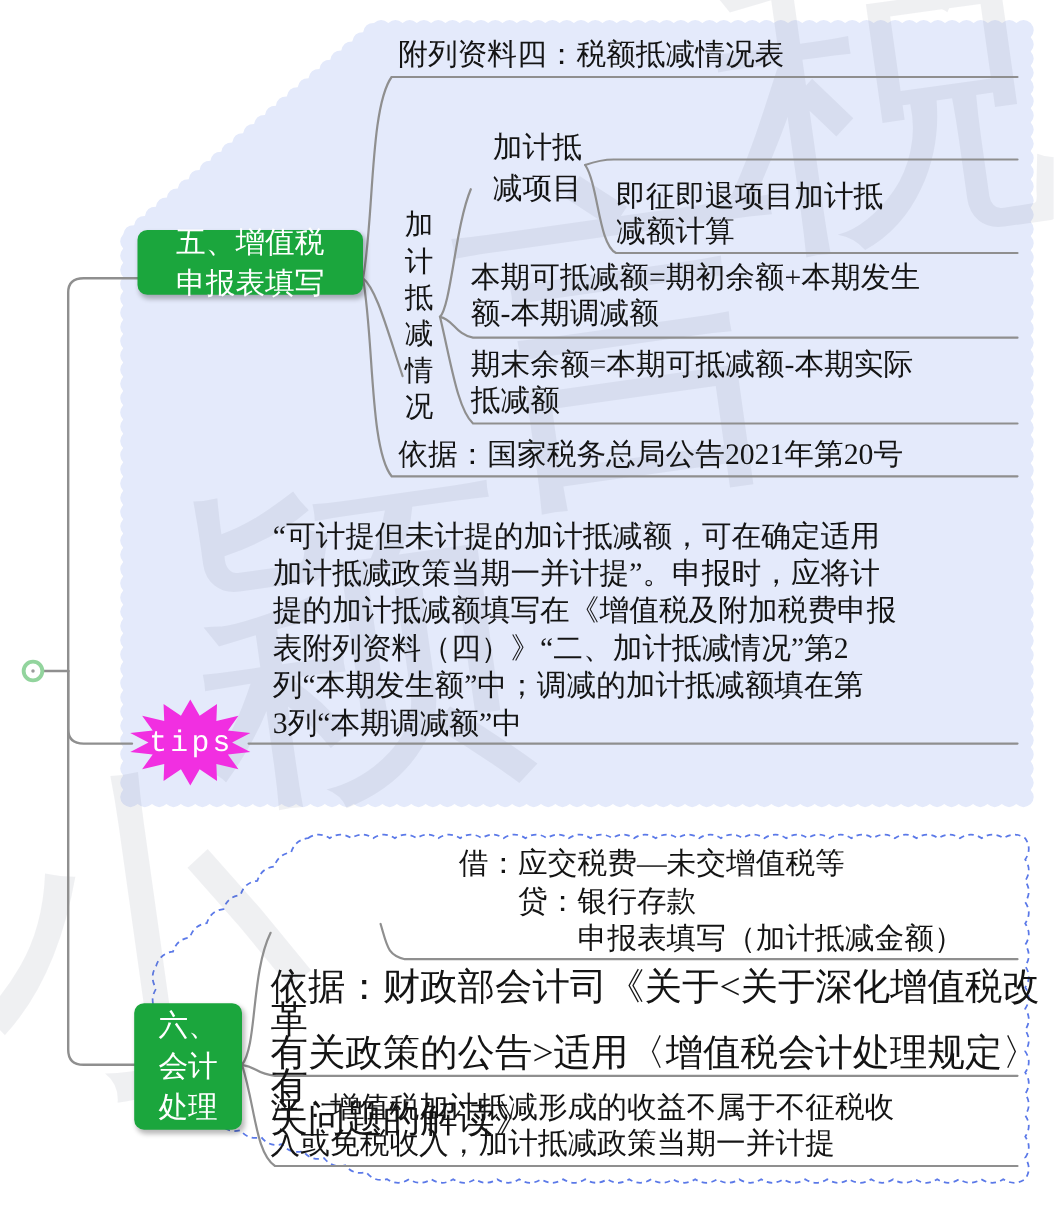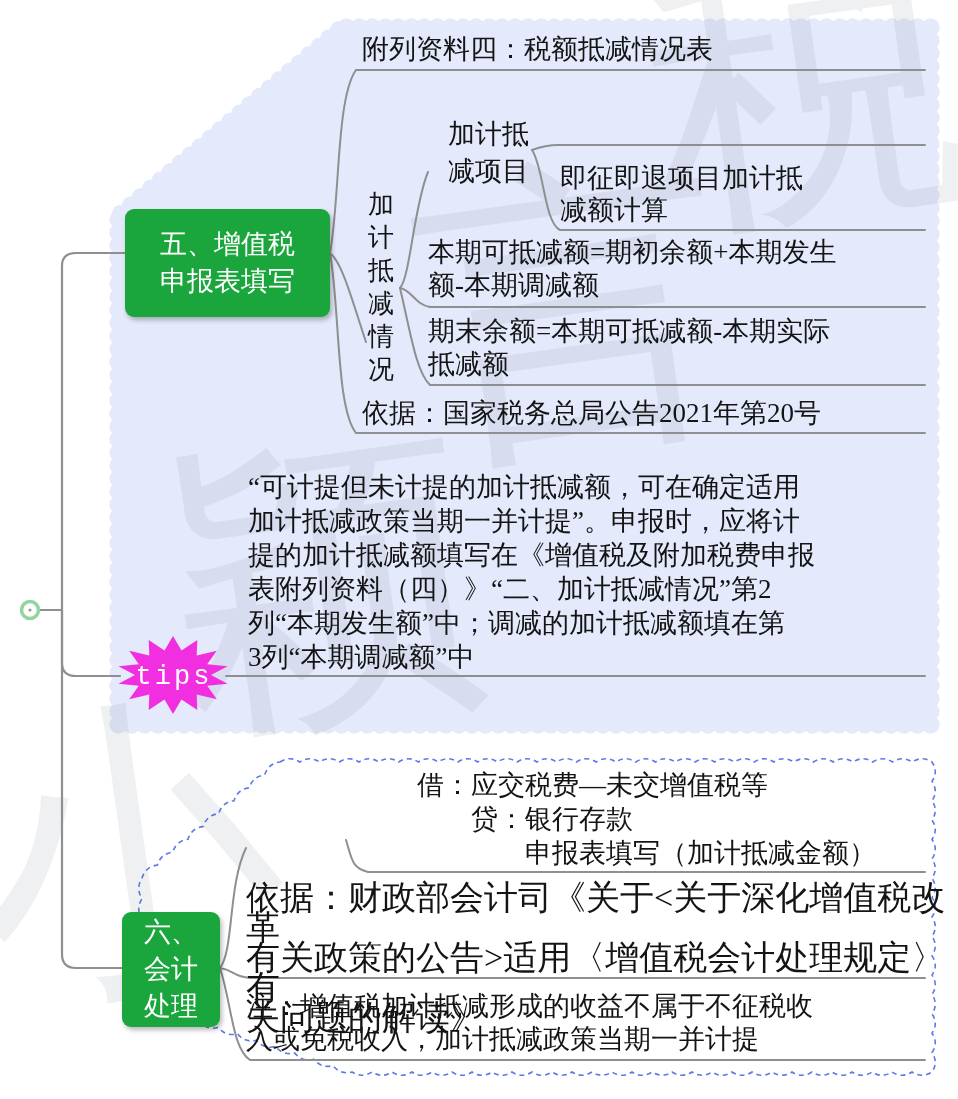--- a/index.html
+++ b/index.html
@@ -63,21 +63,21 @@
       <path d="M 226 676 H 925" fill="none" stroke="#8f8f8f" stroke-width="2" stroke-linecap="round"></path>
       <path d="M 220 968 C 234 950 228 885 246 848" fill="none" stroke="#8f8f8f" stroke-width="2" stroke-linecap="round"></path>
       <path d="M 220 968 C 234 970 232 976 250 978 H 925" fill="none" stroke="#8f8f8f" stroke-width="2" stroke-linecap="round"></path>
       <path d="M 220 968 C 232 1005 232 1048 250 1060 H 925" fill="none" stroke="#8f8f8f" stroke-width="2" stroke-linecap="round"></path>
       <path d="M 346 840 C 352 860 352 868 368 872 H 925" fill="none" stroke="#8f8f8f" stroke-width="2" stroke-linecap="round"></path>
       <circle cx="30" cy="610" r="8.5" fill="#fff" stroke="#92D49D" stroke-width="3.5"></circle>
       <circle cx="30" cy="610" r="1.6" fill="#9a9a9a"></circle>
       <polygon points="173.0,636.0 181.5,650.6 197.3,639.9 196.7,655.5 216.8,650.7 207.2,664.2 227.6,666.3 211.0,675.0 227.6,683.7 207.2,685.8 216.8,699.3 196.7,694.5 197.3,710.1 181.5,699.4 173.0,714.0 164.5,699.4 148.7,710.1 149.3,694.5 129.2,699.3 138.8,685.8 118.4,683.7 135.0,675.0 118.4,666.3 138.8,664.2 129.2,650.7 149.3,655.5 148.7,639.9 164.5,650.6" fill="#F12FE1"></polygon>
     </svg>
 
-  <div class="topic-green" style="left:125px;top:209px;width:205px;height:108px">五、增值税
+  <div class="topic-green" style="left:125px;top:209px;width:205px;height:59px">五、增值税
 申报表填写</div>
 
   <div class="node" style="left:362px;top:33px">附列资料四：税额抵减情况表</div>
 
   <div class="node" style="left:368px;top:188px;font-size:26px">加
 计
 抵
 减
 情
 况</div>

